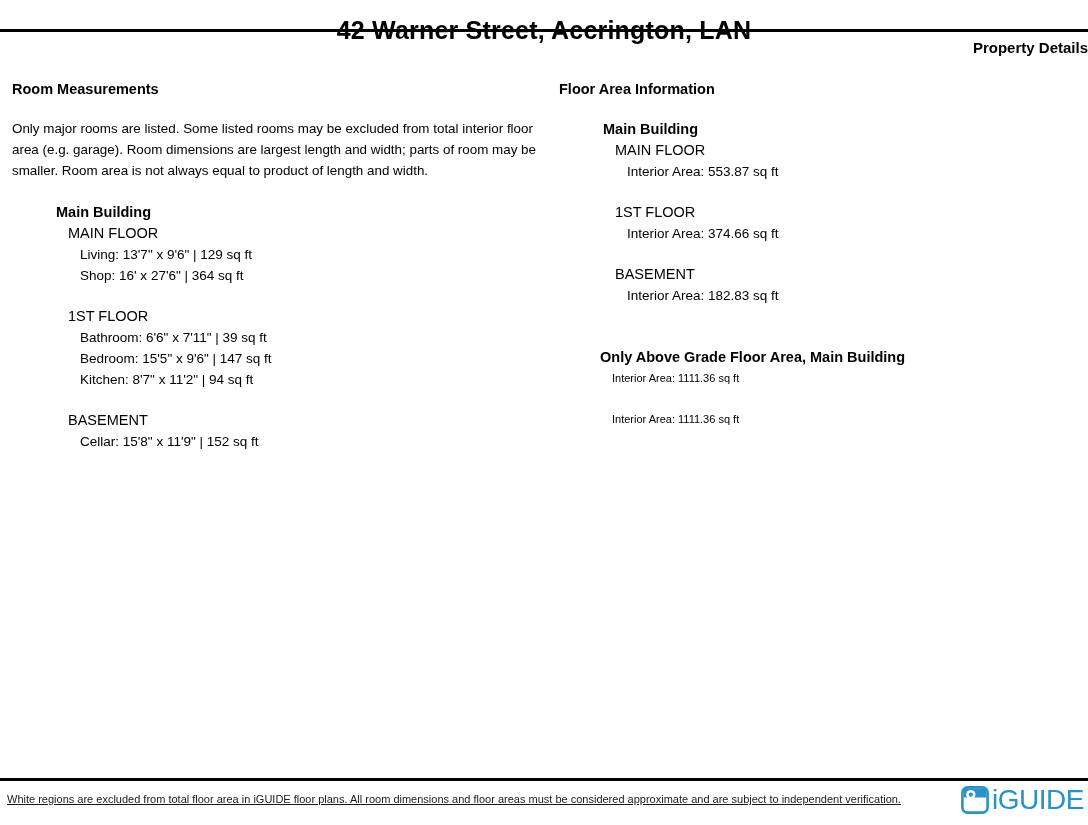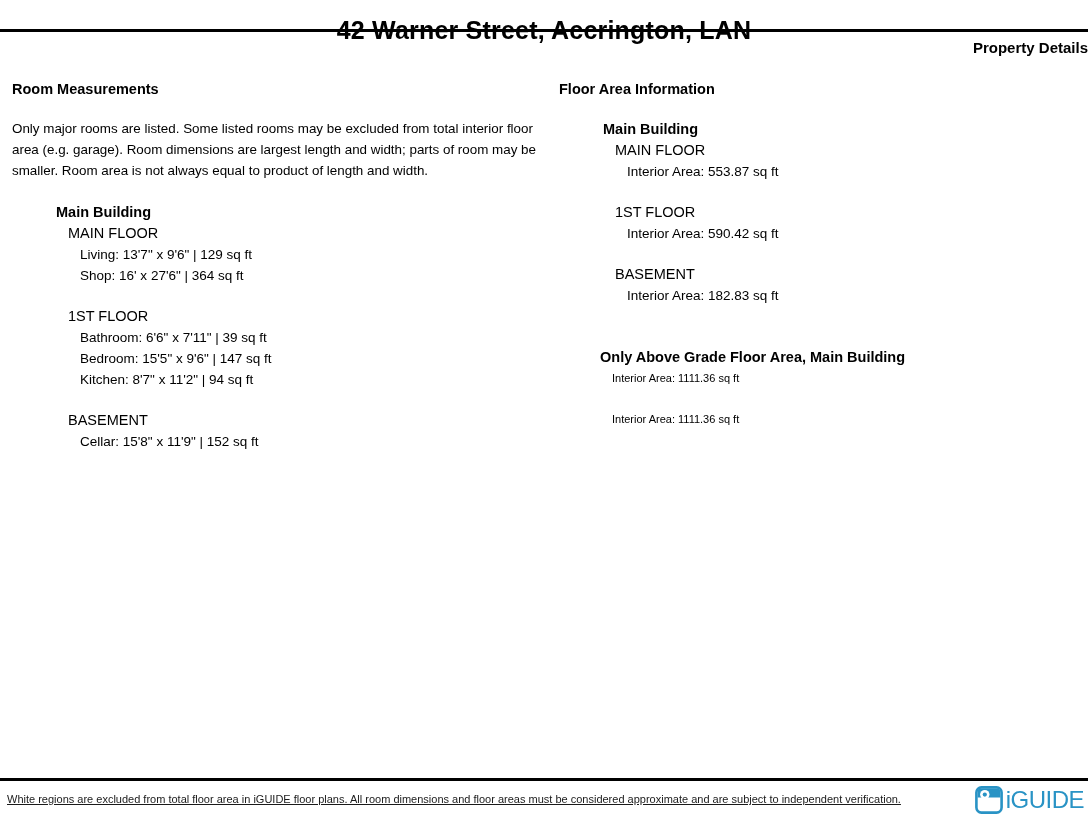--- a/index.html
+++ b/index.html
@@ -107,21 +107,21 @@
   .logo {
     position: absolute;
     right: 4px;
     top: 786px;
     display: flex;
     align-items: center;
     gap: 3px;
   }
   .logo-icon-box { width: 28px; height: 28px; display: block; }
   .logo-word {
-    font-size: 24px;
+    font-size: 28px;
     line-height: 28px;
     letter-spacing: -0.5px;
     font-weight: normal;
   }
 </style>
 </head>
 <body>
 
 <div class="page">
 
@@ -162,21 +162,21 @@
     <div class="building">
       <div class="building-name">Main Building</div>
 
       <div class="floor-group">
         <div class="floor-name">MAIN FLOOR</div>
         <div class="area-line">Interior Area: 553.87 sq ft</div>
       </div>
 
       <div class="floor-group gap">
         <div class="floor-name">1ST FLOOR</div>
-        <div class="area-line">Interior Area: 590.42 sq ft</div>
+        <div class="area-line">Interior Area: 374.66 sq ft</div>
       </div>
 
       <div class="floor-group gap">
         <div class="floor-name">BASEMENT</div>
         <div class="area-line">Interior Area: 182.83 sq ft</div>
       </div>
 
       <div class="totals">
         <div class="total-block">
           <div class="total-label">Only Above Grade Floor Area, Main Building</div>

